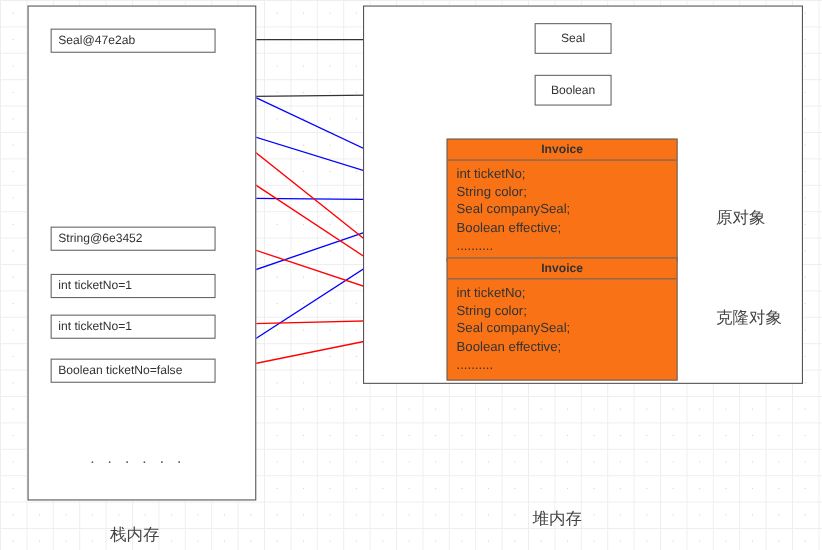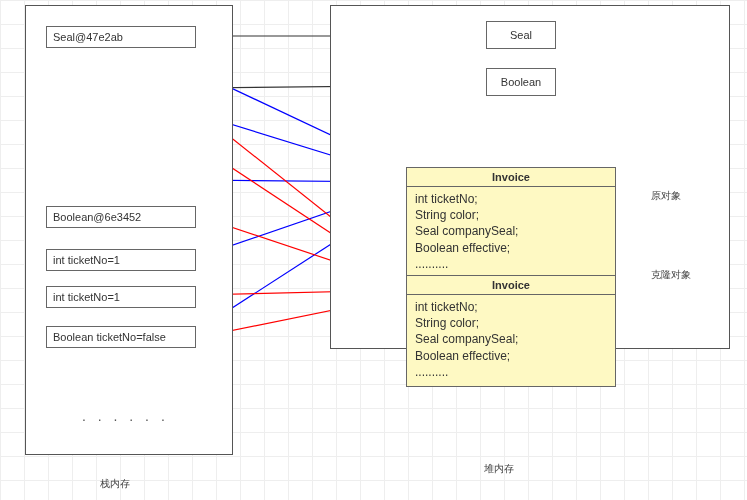--- a/index.html
+++ b/index.html
@@ -27,35 +27,35 @@
     pointer-events:none;
   }
   svg.arrows { position:absolute; inset:0; width:100%; height:100%; pointer-events:none; }
   .box {
     position: absolute;
     background: #fff;
     border: 1px solid #555;
   }
   .stack-container { left: 25px; top: 5px; width: 208px; height: 450px; }
   .heap-container  { left: 330px; top: 5px; width: 400px; height: 344px; }
-  .label { position:absolute; font-size:10px; color:#444; }
+  .label { position:absolute; font-size:15px; color:#444; }
   .stack-item {
     position:absolute; left: 20px; width: 150px; height: 22px;
     border:1px solid #666; background:#fff;
     display:flex; align-items:center; padding:0 6px;
     font-size:11px;
   }
   .heap-item {
     position:absolute; border:1px solid #666; background:#fff;
     display:flex; align-items:center; justify-content:center;
     font-size:11px;
   }
   .invoice-box {
     position:absolute; left:75px; width:210px;
-    border:1px solid #666; background:#fef9c3;margin-top:41px;
+    border:1px solid #666; background:#f97316;
   }
   .invoice-header {
     border-bottom:1px solid #666; text-align:center; font-weight:600;
     padding:3px 0; font-size:11px;
   }
   .invoice-body { padding:4px 8px 6px 8px; font-size:12px; line-height:1.35; white-space:pre-line;}
   .dots { position:absolute; font-size:14px; color:#555; letter-spacing:4px;}
 </style>
 </head>
 <body>
@@ -96,21 +96,21 @@
 
     <line x1="195" y1="215" x2="405" y2="285" stroke="#ff0000" stroke-width="1.2" marker-end="url(#ah-red)"></line>
 
     <line x1="195" y1="295" x2="405" y2="290" stroke="#ff0000" stroke-width="1.2" marker-end="url(#ah-red)"></line>
 
     <line x1="195" y1="338" x2="407" y2="295" stroke="#ff0000" stroke-width="1.2" marker-end="url(#ah-red)"></line>
   </svg>
 
   <div class="box stack-container">
     <div class="stack-item" style="top:20px">Seal@47e2ab</div>
-    <div class="stack-item" style="top:200px">Boolean@6e3452</div>
+    <div class="stack-item" style="top:200px">String@6e3452</div>
     <div class="stack-item" style="top:243px">int ticketNo=1</div>
     <div class="stack-item" style="top:280px">int ticketNo=1</div>
     <div class="stack-item" style="top:320px">Boolean ticketNo=false</div>
     <div class="dots" style="left:56px; top:402px">. . . . . .</div>
   </div>
   <div class="label" style="left:100px; top:477px">栈内存</div>
 
   <div class="box heap-container">
     <div class="heap-item" style="left:155px; top:15px; width:70px; height:28px">Seal</div>
     <div class="heap-item" style="left:155px; top:62px; width:70px; height:28px">Boolean</div>
@@ -126,16 +126,16 @@
     <div class="label" style="left:320px; top:183px">原对象</div>
 
     <div class="invoice-box" style="top:228px">
       <div class="invoice-header">Invoice</div>
       <div class="invoice-body">int ticketNo;
 String color;
 Seal companySeal;
 Boolean effective;
 ..........</div>
     </div>
-    <div class="label" style="left:320px; top:262px">克隆对象</div>
+    <div class="label" style="left:320px; top:274px">克隆对象</div>
   </div>
   <div class="label" style="left:484px; top:462px">堆内存</div>
 </div>
 
 </body></html>

